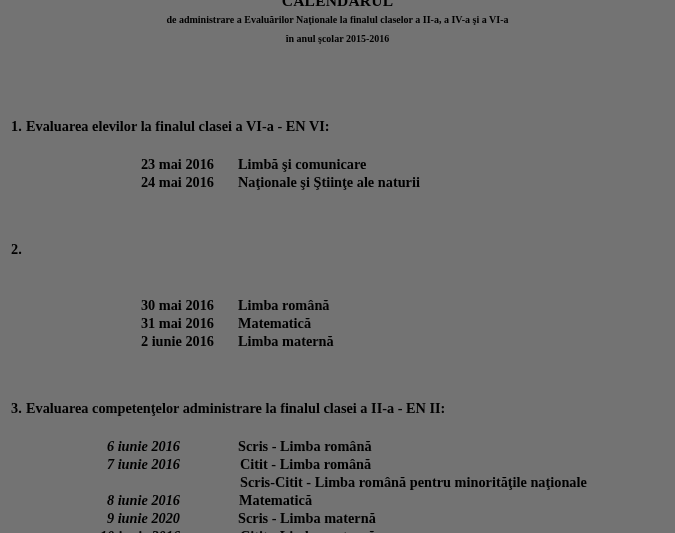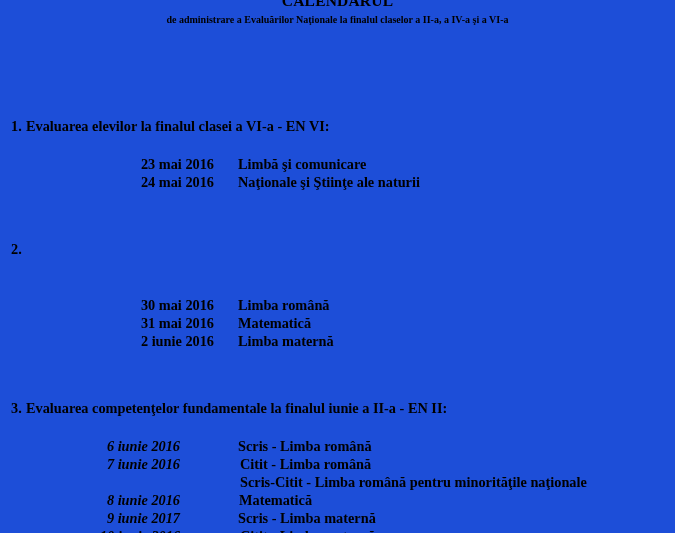--- a/index.html
+++ b/index.html
@@ -14,21 +14,21 @@
     overflow: hidden;
     font-family: "Liberation Serif", "DejaVu Serif", serif;
     color: #000000;
     position: relative;
   }
 
   .page {
     position: relative;
     width: 675px;
     height: 533px;
-    background: #1d4ed8;
+    background: #737373;
     overflow: hidden;
   }
 
   
   .title-block {
     position: absolute;
     left: 0;
     top: -8px;
     width: 675px;
     text-align: center;
@@ -97,20 +97,21 @@
   }
 </style>
 </head>
 <body>
 
 <div class="page">
 
   <div class="title-block">
     <div class="title-main">CALENDARUL</div>
     <div class="title-line">de administrare a Evaluărilor Naţionale la finalul claselor a II-a, a IV-a şi a VI-a</div>
+    <div class="title-line">în anul şcolar 2015-2016</div>
   </div>
 
   <div class="section" style="top:117px;">
     <div class="sec-heading">
       <span class="num">1.</span><span>Evaluarea elevilor la finalul clasei a VI-a - EN VI:</span>
     </div>
     <div class="table-block" style="top:38px;">
       <div class="row">
         <span class="date">23 mai 2016</span>
         <span class="subject">Limbă şi comunicare</span>
@@ -137,41 +138,41 @@
       </div>
       <div class="row">
         <span class="date">2 iunie 2016</span>
         <span class="subject">Limba maternă</span>
       </div>
     </div>
   </div>
 
   <div class="section" style="top:399px;">
     <div class="sec-heading">
-      <span class="num">3.</span><span>Evaluarea competenţelor fundamentale la finalul iunie a II-a - EN II:</span>
+      <span class="num">3.</span><span>Evaluarea competenţelor administrare la finalul clasei a II-a - EN II:</span>
     </div>
     <div class="table-block" style="top:38px;">
       <div class="row ralign">
         <span class="date">6 iunie 2016</span>
         <span class="subject">Scris - Limba română</span>
       </div>
       <div class="row ralign">
         <span class="date">7 iunie 2016</span>
         <span class="subject" style="left:180px;">Citit - Limba română</span>
       </div>
       <div class="row ralign">
         <span class="date"></span>
         <span class="subject" style="left:180px;">Scris-Citit - Limba română pentru minorităţile naţionale</span>
       </div>
       <div class="row ralign">
         <span class="date">8 iunie 2016</span>
         <span class="subject" style="left:179px;">Matematică</span>
       </div>
       <div class="row ralign">
-        <span class="date">9 iunie 2017</span>
+        <span class="date">9 iunie 2020</span>
         <span class="subject">Scris - Limba maternă</span>
       </div>
       <div class="row ralign">
         <span class="date">10 iunie 2016</span>
         <span class="subject" style="left:180px;">Citit - Limba maternă</span>
       </div>
     </div>
   </div>
 
 </div>

